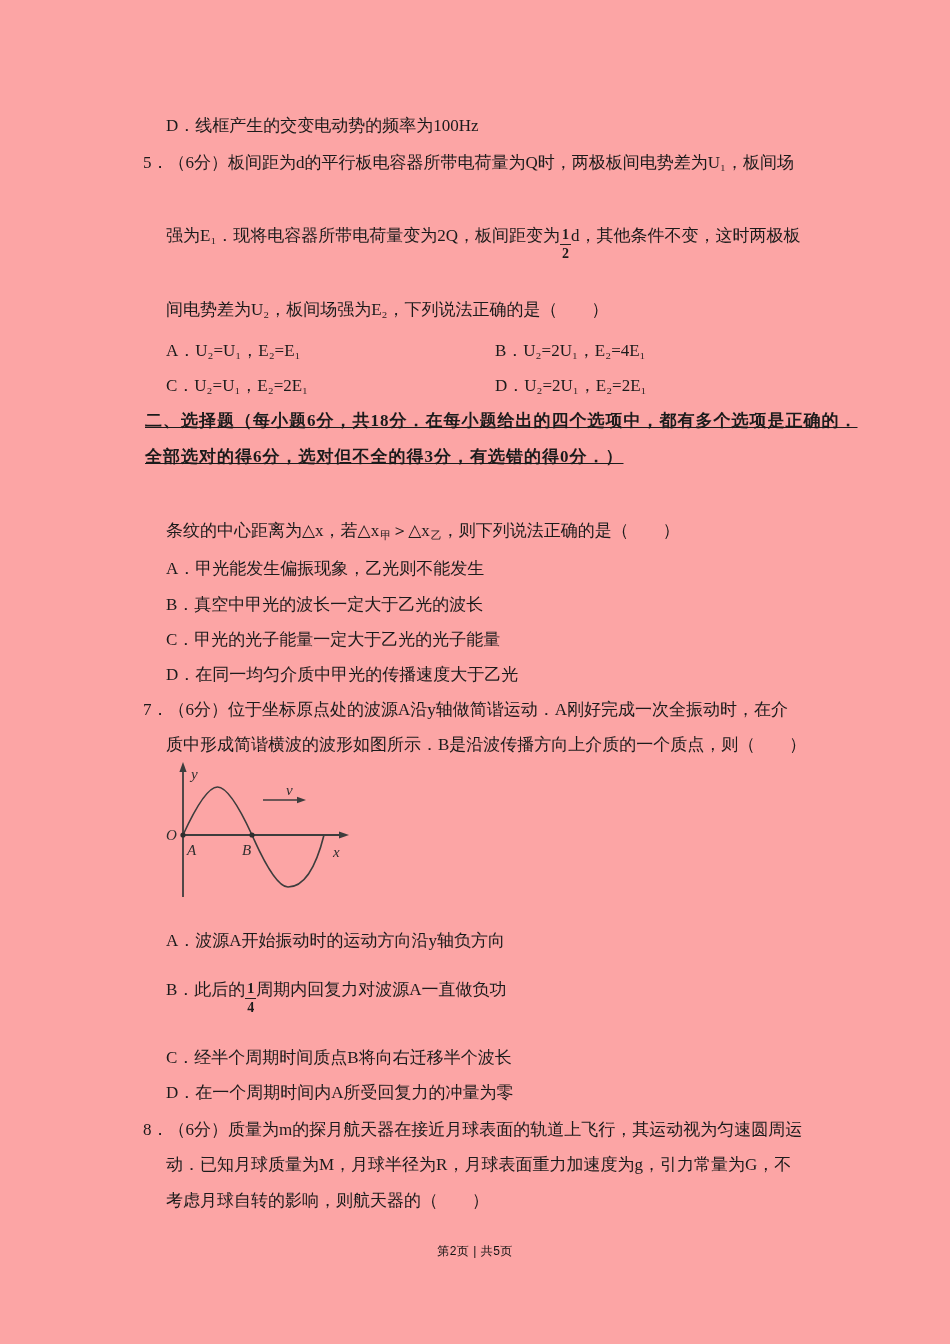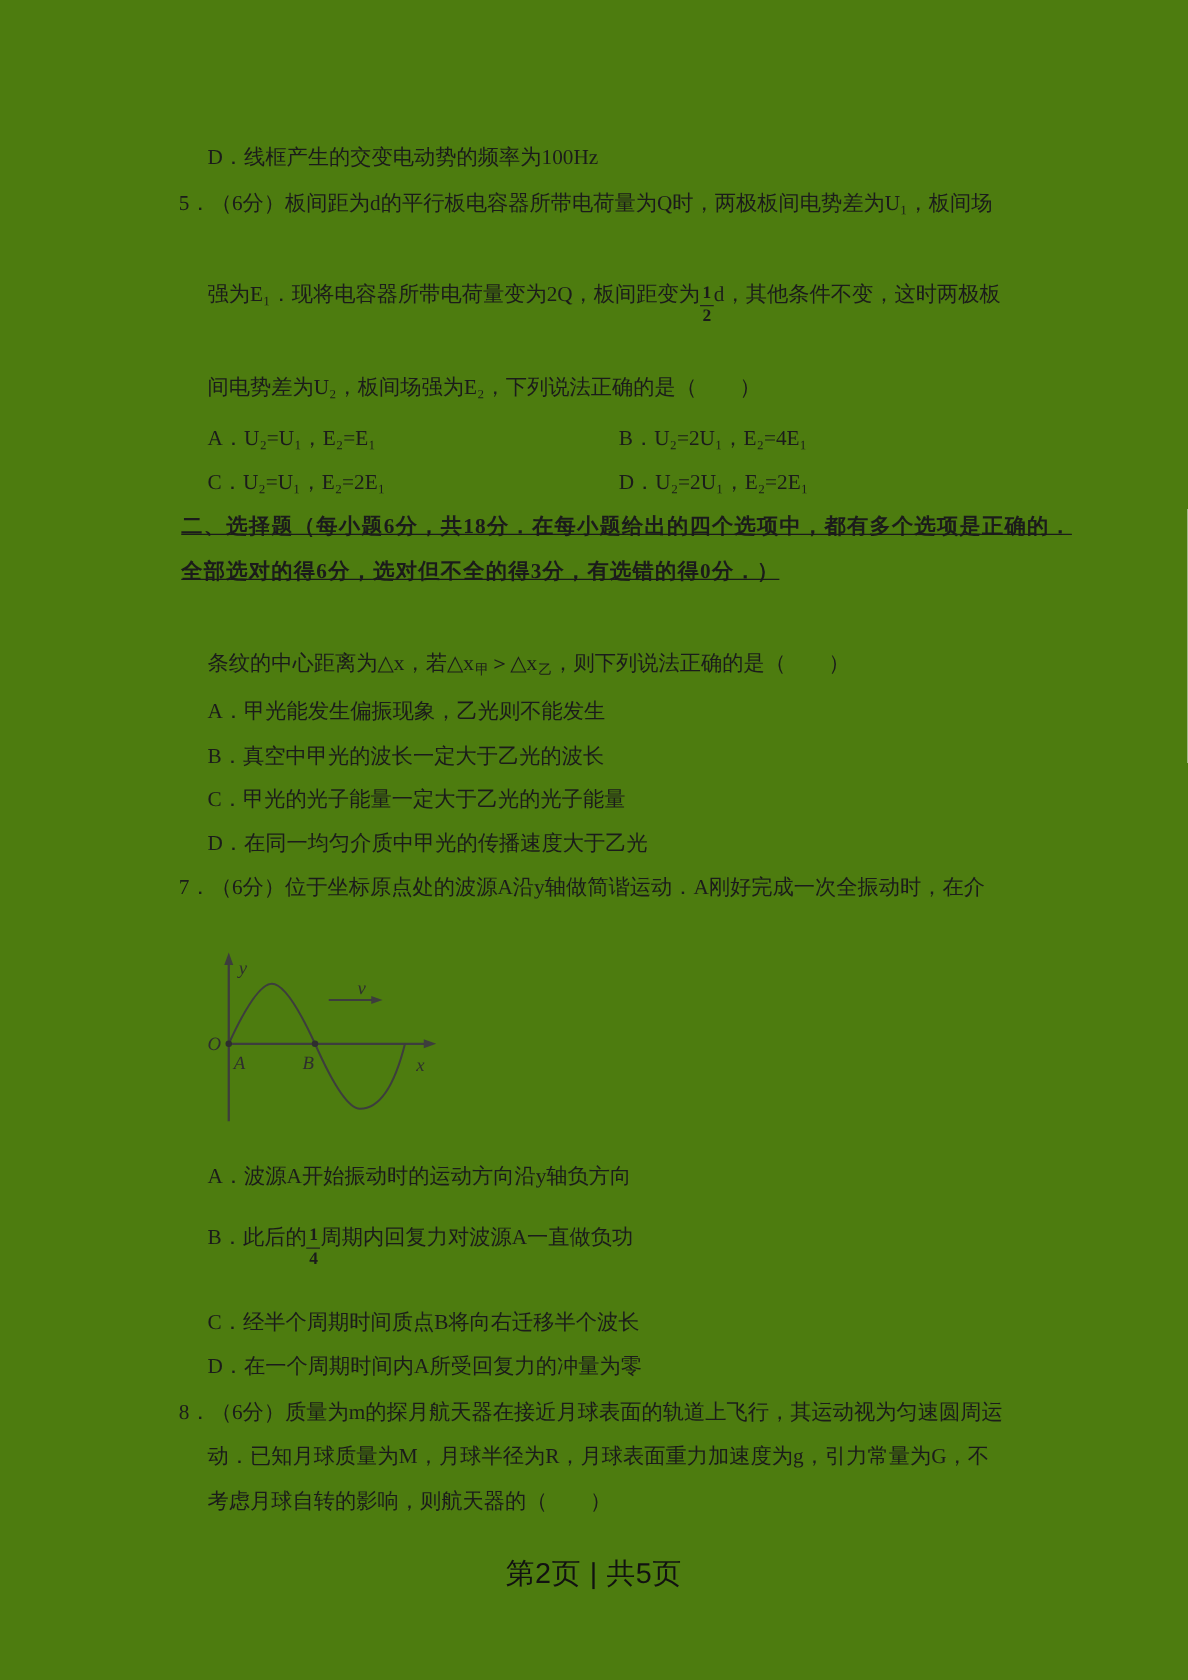--- a/index.html
+++ b/index.html
@@ -1,20 +1,20 @@
 <!DOCTYPE html>
 <html><head>
 <meta charset="utf-8">
 <style>
   html,body{margin:0;padding:0;background:#e8e8e8;}
   .page{
     position:relative;
     width:950px;height:1344px;
     margin:0 auto;
-    background:#4d7c0f;
+    background:#fca5a5;
     font-family:"Liberation Serif","DejaVu Serif",serif;
     color:#1b1b1b;
     font-size:17px;
     overflow:hidden;
   }
   .tl{
     position:absolute;
     white-space:nowrap;
     line-height:22px;
   }
@@ -59,21 +59,21 @@
     font-style:italic;
     font-size:15px;
     fill:#2e2e2e;
   }
   .footer{
     position:absolute;
     left:0;top:1243px;
     width:100%;
     text-align:center;
     font-family:"Liberation Sans","DejaVu Sans",sans-serif;
-    font-size:23px;
+    font-size:12px;
     color:#111;
     letter-spacing:0.5px;
   }
 </style>
 </head>
 <body>
 
 <div class="page">
 
   <div class="tl" style="left:166px;top:115px">D．线框产生的交变电动势的频率为100Hz</div>
@@ -94,20 +94,21 @@
 
 
   <div class="tl" style="left:166px;top:520px"><span>条纹的中心距离为△x，若△x</span><span class="sub">甲</span><span>＞△x</span><span class="sub">乙</span><span>，则下列说法正确的是（　　）</span></div>
 
   <div class="tl" style="left:166px;top:558px">A．甲光能发生偏振现象，乙光则不能发生</div>
   <div class="tl" style="left:166px;top:594px">B．真空中甲光的波长一定大于乙光的波长</div>
   <div class="tl" style="left:166px;top:629px">C．甲光的光子能量一定大于乙光的光子能量</div>
   <div class="tl" style="left:166px;top:664px">D．在同一均匀介质中甲光的传播速度大于乙光</div>
 
   <div class="tl" style="left:143px;top:699px">7．（6分）位于坐标原点处的波源A沿y轴做简谐运动．A刚好完成一次全振动时，在介</div>
+  <div class="tl" style="left:166px;top:734px">质中形成简谐横波的波形如图所示．B是沿波传播方向上介质的一个质点，则（　　）</div>
 
   <svg class="figure" width="212" height="150" viewBox="155 760 212 150">
 
     <line x1="183" y1="897" x2="183" y2="771" stroke="#3d3d3d" stroke-width="1.8"></line>
     <polygon points="183,762 179.4,772 186.6,772" fill="#3d3d3d"></polygon>
 
     <line x1="183" y1="835" x2="343" y2="835" stroke="#3d3d3d" stroke-width="1.8"></line>
     <polygon points="349,835 339,831.4 339,838.6" fill="#3d3d3d"></polygon>
 
     <path d="M183,835 Q205,787 217.5,787 Q230,787 252,835 Q275,887 288,887 Q311,887 324,835" fill="none" stroke="#3d3d3d" stroke-width="1.6"></path>

